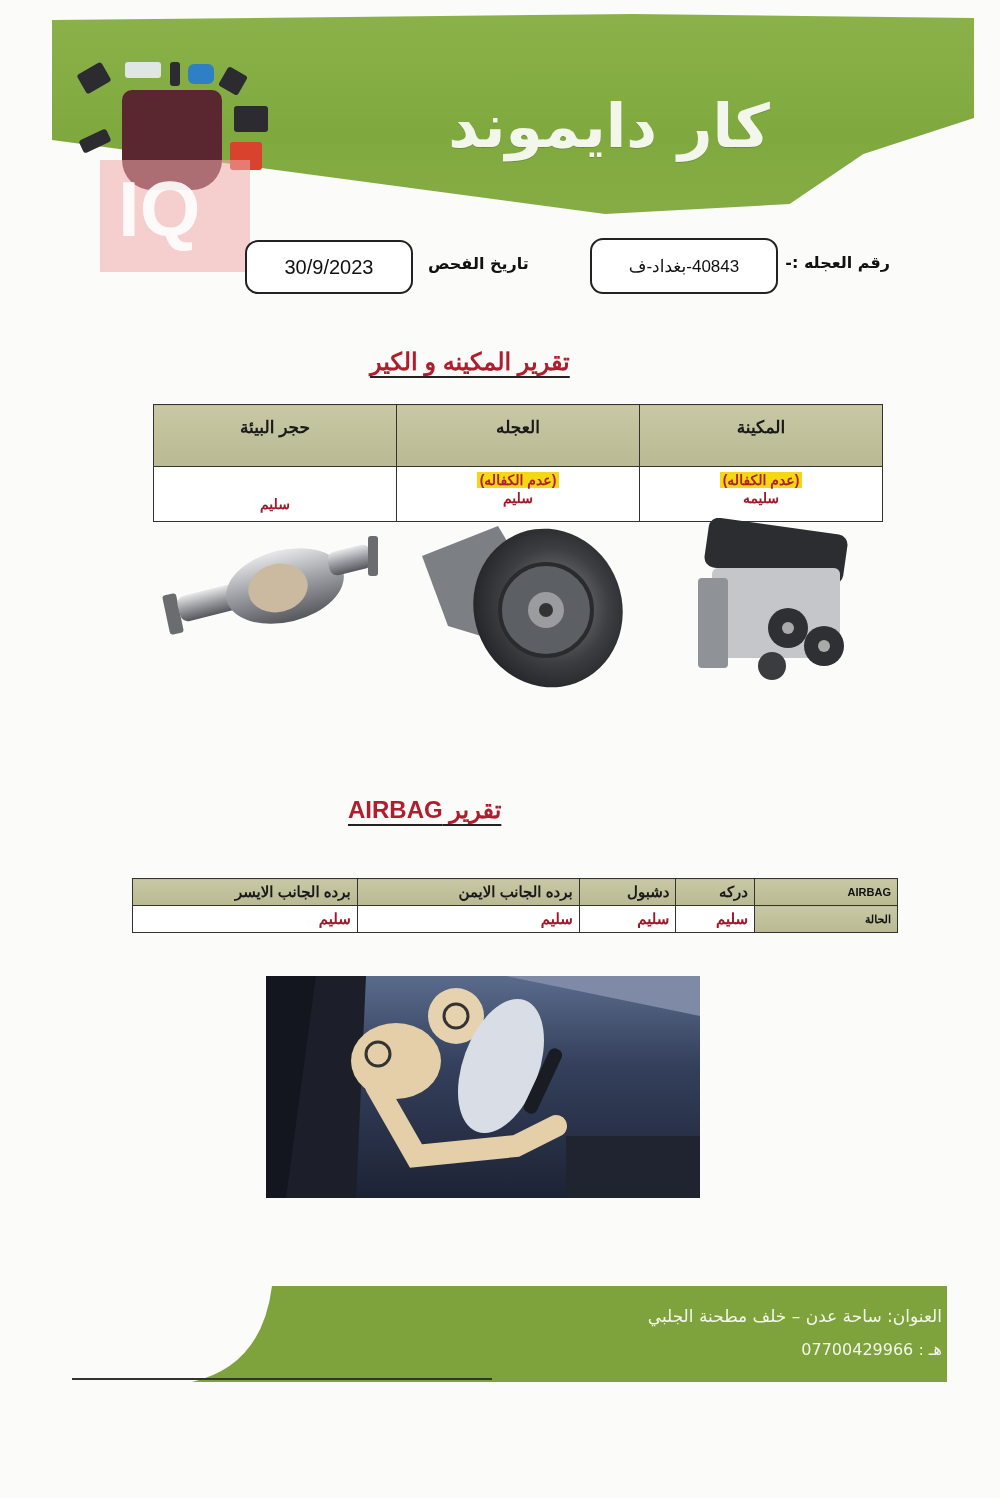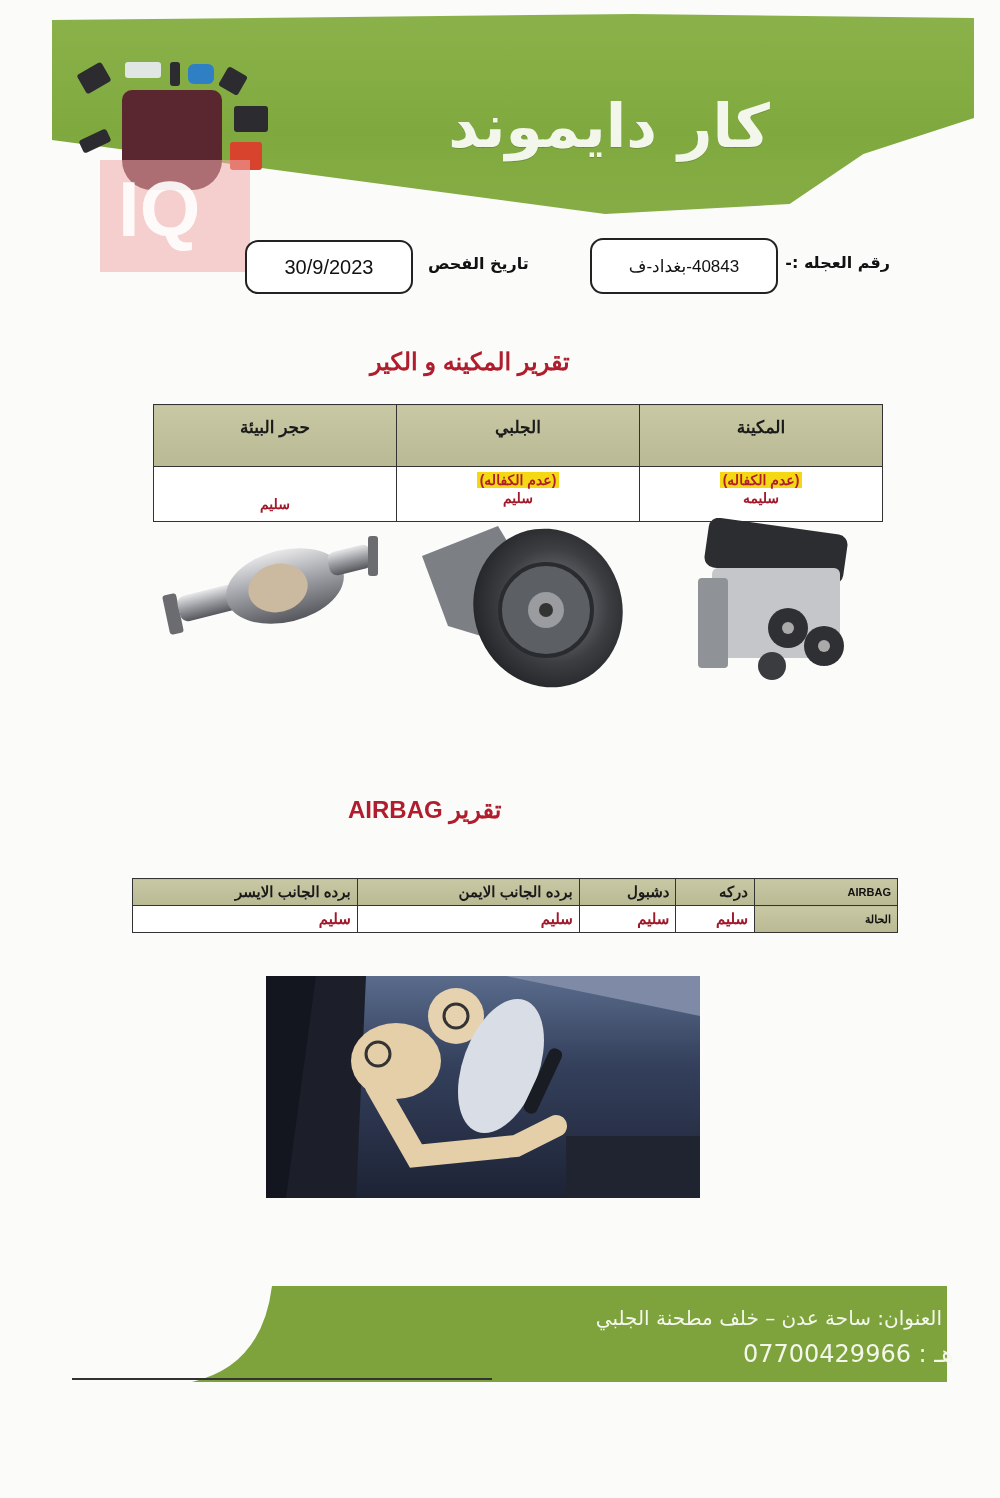--- a/index.html
+++ b/index.html
@@ -45,21 +45,21 @@
   
   .info-label { font-size:16px; font-weight:bold; color:#111; direction:rtl; }
   .info-box {
     border:2.5px solid #222; border-radius:13px; background:#fff;
     display:flex; align-items:center; justify-content:center;
     font-family:"Liberation Sans", sans-serif; color:#111;
   }
 
   
   .section-title {
-    font-size:24px; font-weight:bold; color:#b01e2e; 
+    font-size:24px; font-weight:bold; color:#b01e2e; text-decoration:underline;
     text-decoration-color:#222; text-underline-offset:6px; direction:rtl;
     font-family:"Liberation Sans", sans-serif;
   }
 
   
   table { border-collapse:collapse; }
   .engine-table { left:153px; top:404px; width:730px; direction:rtl; }
   .engine-table td {
     border:1.5px solid #333; width:33.3%; text-align:center; vertical-align:top;
     font-family:"Liberation Sans", sans-serif; font-weight:bold;
@@ -85,21 +85,21 @@
   
   .crash {
     left:266px; top:976px; width:434px; height:222px; overflow:hidden;
     background:linear-gradient(180deg,#5a6b8c 0%,#34405c 40%,#1d2335 100%);
   }
 
   
   .footer-band {
     left:72px; top:1286px; width:875px; height:96px;
   }
-  .footer-text { color:#f4f7ec; font-size:20px; direction:rtl; font-family:"DejaVu Sans", sans-serif; }
+  .footer-text { color:#f4f7ec; font-size:17px; direction:rtl; font-family:"DejaVu Sans", sans-serif; }
   .footer-line { left:72px; top:1378px; width:420px; height:2px; background:#333; }
 </style>
 </head>
 <body>
 
 <div class="abs banner"></div>
 <div class="abs banner-title">كار دايموند</div>
 
 <div class="abs logo-collage">
   <div class="engine"></div>
@@ -125,21 +125,21 @@
 <div class="abs info-box" style="left:245px;top:240px;width:164px;height:50px;font-size:20px">
   <span>30/9/2023</span>
 </div>
 
 <div class="abs section-title" style="left:370px;top:348px">تقرير المكينه و الكير</div>
 
 <table class="abs engine-table">
   <tbody>
       <tr class="head">
     <td>المكينة</td>
-    <td>الجلبي</td>
+    <td>العجله</td>
     <td>حجر البيئة</td>
   </tr>
   <tr class="body">
     <td>
       <span class="hl">(عدم الكفاله)</span>
       <span class="ok">سليمه</span>
     </td>
     <td>
       <span class="hl">(عدم الكفاله)</span>
       <span class="ok">سليم</span>
@@ -227,17 +227,17 @@
     <rect x="270" y="70" width="14" height="70" rx="6" fill="#1a1c24" transform="rotate(25 277 105)"></rect>
     <rect x="300" y="160" width="134" height="62" fill="#202330"></rect>
     <polygon points="240,0 434,0 434,40" fill="#7e8aa6"></polygon>
   </svg>
 </div>
 
 <svg class="abs footer-band" width="875" height="96">
   <path d="M200 0 L875 0 L875 96 L120 96 Q190 80 200 0 Z" fill="#7ea23c"></path>
 </svg>
 <div class="abs footer-text" style="right:58px;top:1306px">العنوان: ساحة عدن – خلف مطحنة الجلبي</div>
-<div class="abs footer-text" style="right:46px;top:1340px;font-size:24px">
+<div class="abs footer-text" style="right:58px;top:1340px;font-size:16px">
   <span>هـ :</span>
   <span>07700429966</span>
 </div>
 <div class="abs footer-line"></div>
 
 </body></html>

